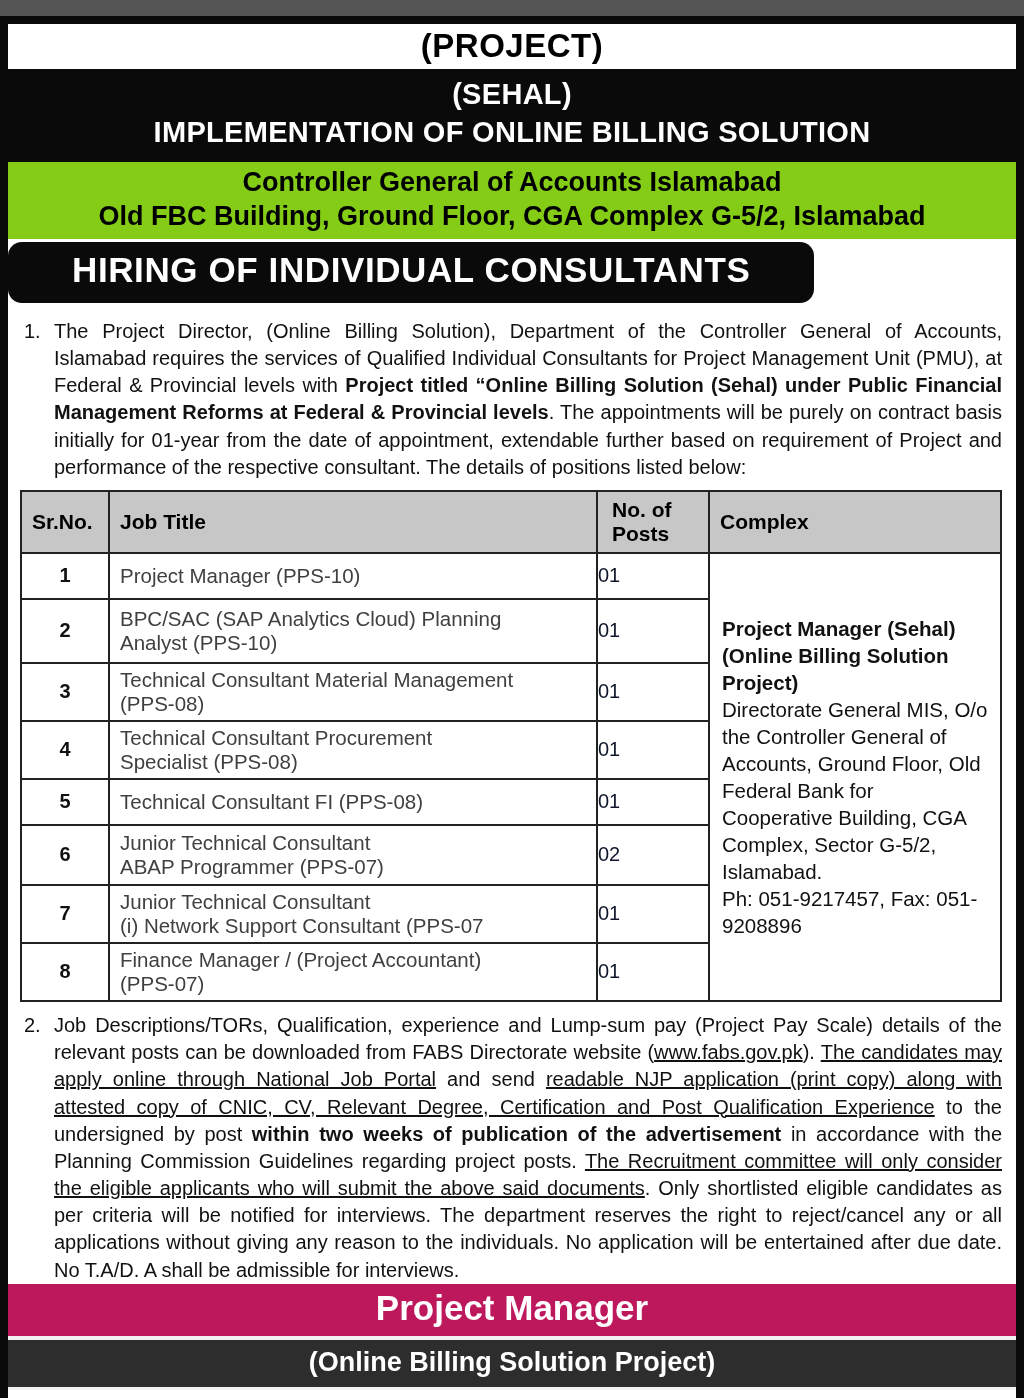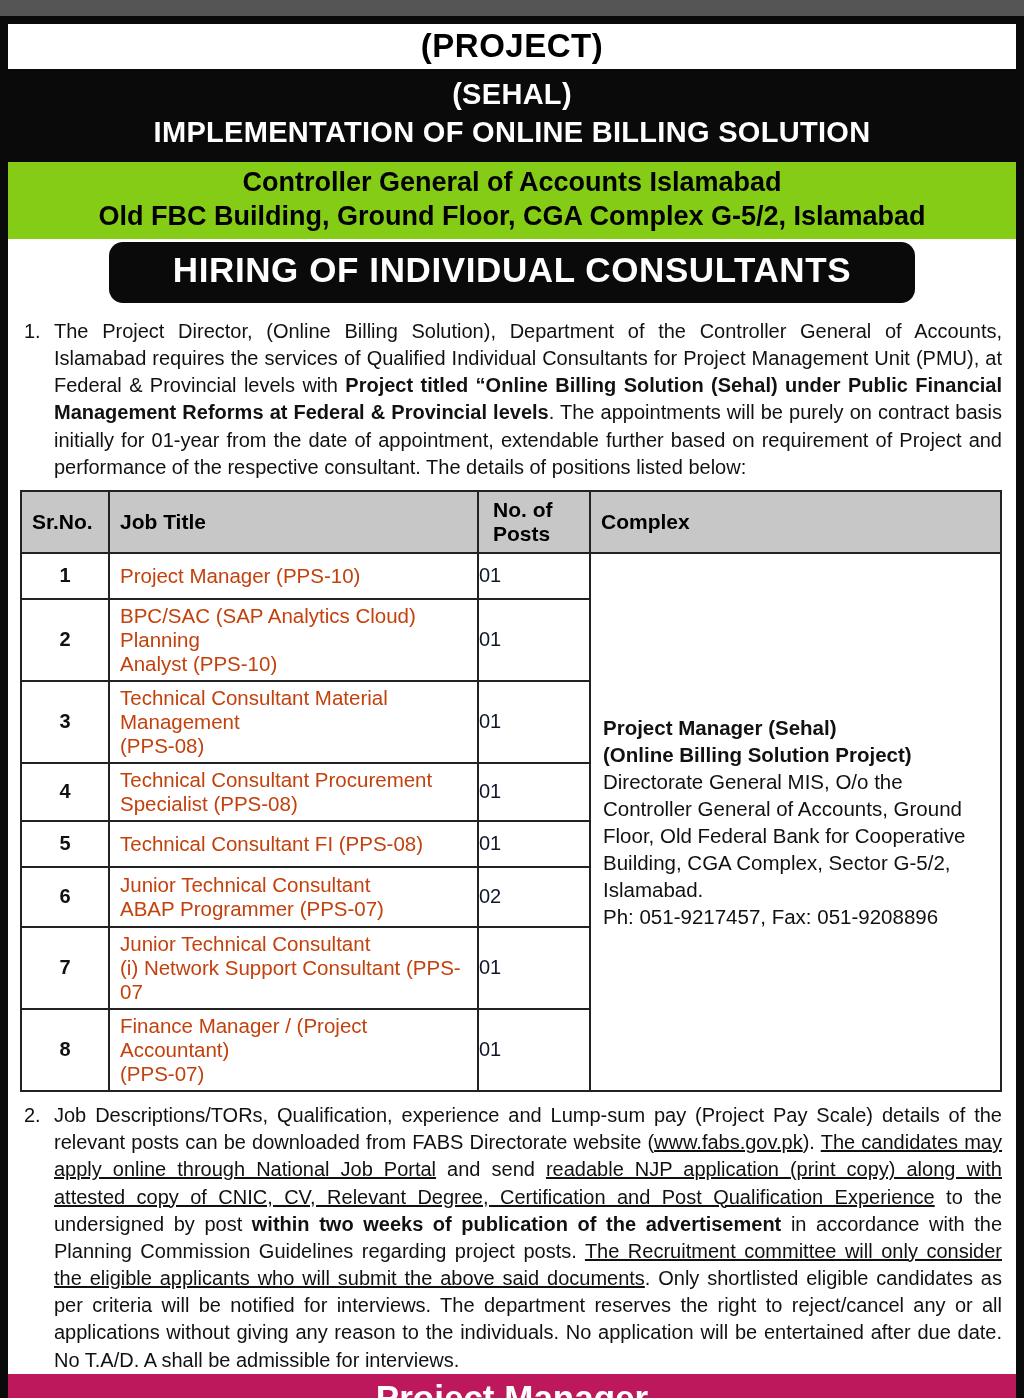--- a/index.html
+++ b/index.html
@@ -15,21 +15,21 @@
     text-align:center; padding:3px 0 4px; letter-spacing:0.5px;
   }
   .bar-title {
     background:#0a0a0a; color:#fff; font-weight:bold; font-size:29px;
     text-align:center; line-height:1.3; padding:7px 0 11px; letter-spacing:0.3px;
   }
   .bar-org {
     background:#84cc16; color:#000; font-weight:bold; font-size:27px;
     text-align:center; line-height:1.24; padding:4px 0 6px;
   }
-  .banner-wrap { background:#fff; text-align:center; padding:3px 0 7px; }
+  .banner-wrap { background:#fff; padding:3px 0 7px; }
   .hiring-banner {
     display:inline-block; background:#0a0a0a; color:#fff; font-weight:bold;
     font-size:35px; line-height:1.1; padding:9px 64px 13px; border-radius:14px;
     letter-spacing:0.6px;
   }
   
   .content { flex:1; padding:8px 14px 0 12px; }
   .para { display:flex; font-size:20px; line-height:1.36; text-align:justify; color:#111; }
   .para .num { flex:none; width:34px; padding-left:4px; }
   .para .ptext { flex:1; }
@@ -37,21 +37,21 @@
   .seg-u { text-decoration:underline; }
   
   table.jobs { width:100%; border-collapse:collapse; margin:9px 0 10px; }
   table.jobs th, table.jobs td { border:2px solid #222; }
   table.jobs th {
     background:#c7c7c7; font-size:21px; font-weight:bold; color:#000;
     padding:6px 10px; text-align:left; height:54px;
   }
   th.c, td.c { text-align:center; }
   td.sr { width:88px; font-weight:bold; font-size:20px; text-align:center; color:#111; }
-  td.jt { width:369px; font-size:20.5px; padding:4px 10px; white-space:pre-line; color:#c2410c; }
+  td.jt { width:488px; font-size:20.5px; padding:4px 10px; white-space:pre-line; color:#404040; }
   td.np { width:112px; font-size:20px; text-align:left; color:#0f172a; }
   td.loc { font-size:20.5px; padding:8px 12px; vertical-align:middle; line-height:1.32; color:#111; }
   .loc-b { font-weight:bold; }
   tr.h46{height:46px;} tr.h64{height:64px;} tr.h58{height:58px;} tr.h60{height:60px;} tr.h56{height:56px;}
   
   .footer-title {
     background:#be185d; color:#fff; font-weight:bold; font-size:35px;
     text-align:center; padding:4px 0 8px;
   }
   .footer-sub {

